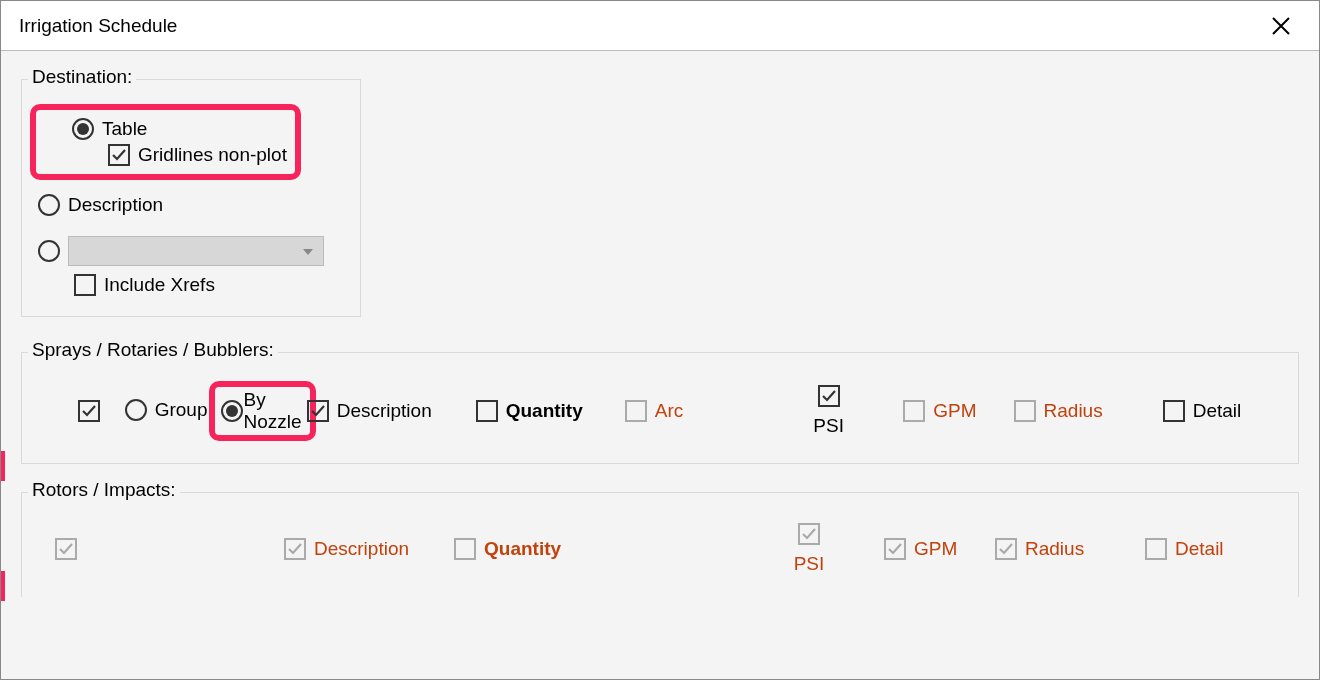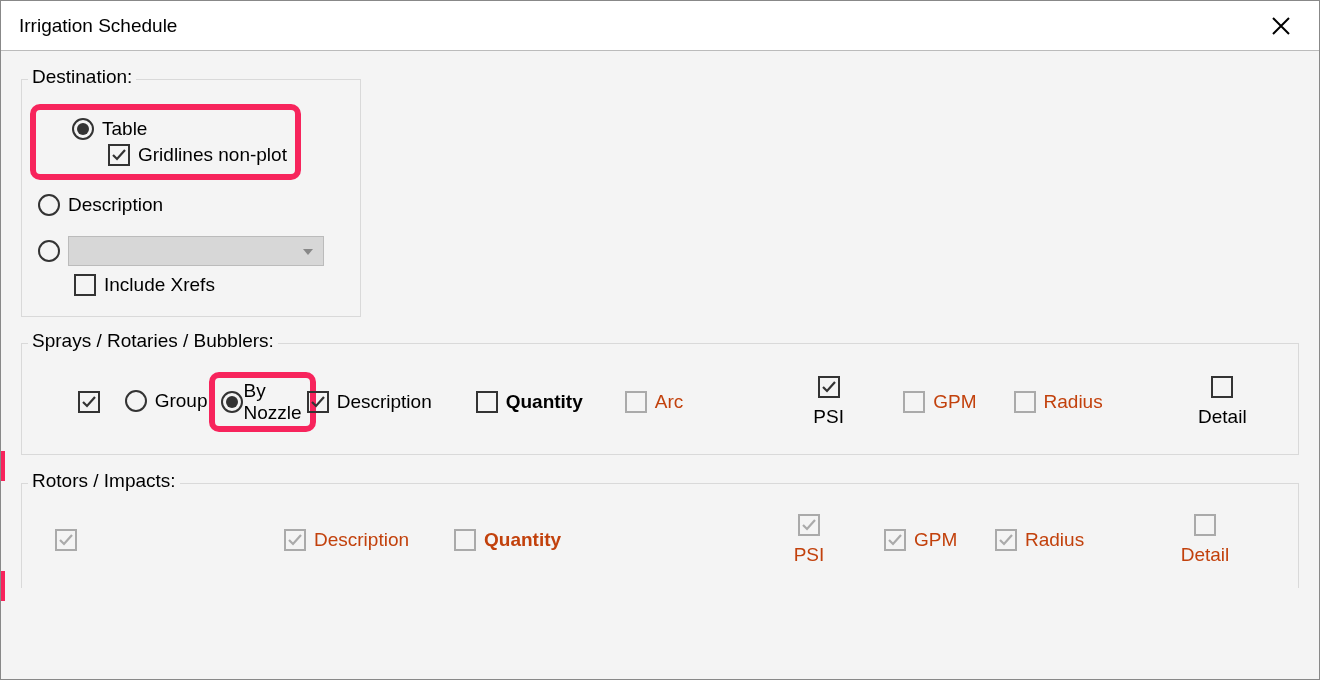--- a/index.html
+++ b/index.html
@@ -101,21 +101,21 @@
   }
   .dropdown::after {
     content: "";
     position: absolute;
     right: 10px; top: 12px;
     border-left: 5px solid transparent;
     border-right: 5px solid transparent;
     border-top: 6px solid #888;
   }
   .srb-fieldset {
-    margin-top: 26px;
+    margin-top: 35px;
     padding-left: 39px;
   }
   .srb-row {
     display: flex;
     align-items: center;
     gap: 0;
     padding: 4px 0 6px 0;
   }
   .srb-row > .col {
     display: flex;
@@ -123,21 +123,21 @@
     gap: 8px;
   }
   .col-enable { width: 56px; justify-content:center;}
   .col-group { width: 190px; }
   .col-desc  { width: 170px; }
   .col-qty   { width: 150px; font-weight: bold; }
   .col-arc   { width: 130px; }
   .col-psi   { width: 150px; flex-direction: column; }
   .col-gpm   { width: 111px; }
   .col-radius{ width: 150px; }
-  .col-detail{ width: 120px; flex-direction: column; }
+  .col-detail{ width: 120px; }
   .group-stack { display:flex; flex-direction:row; gap:2px; }
   .srb-highlight {
     border: 6px solid #f7245c;
     border-radius: 10px;
     padding: 2px 8px 2px 6px;
     display: flex; align-items:center; 
   }
   .rotors-fieldset { margin-top: 28px; }
   .rotors-row { display:flex; align-items:center; padding: 6px 0; }
   .rotors-row .col { display:flex; align-items:center; gap:8px; }

